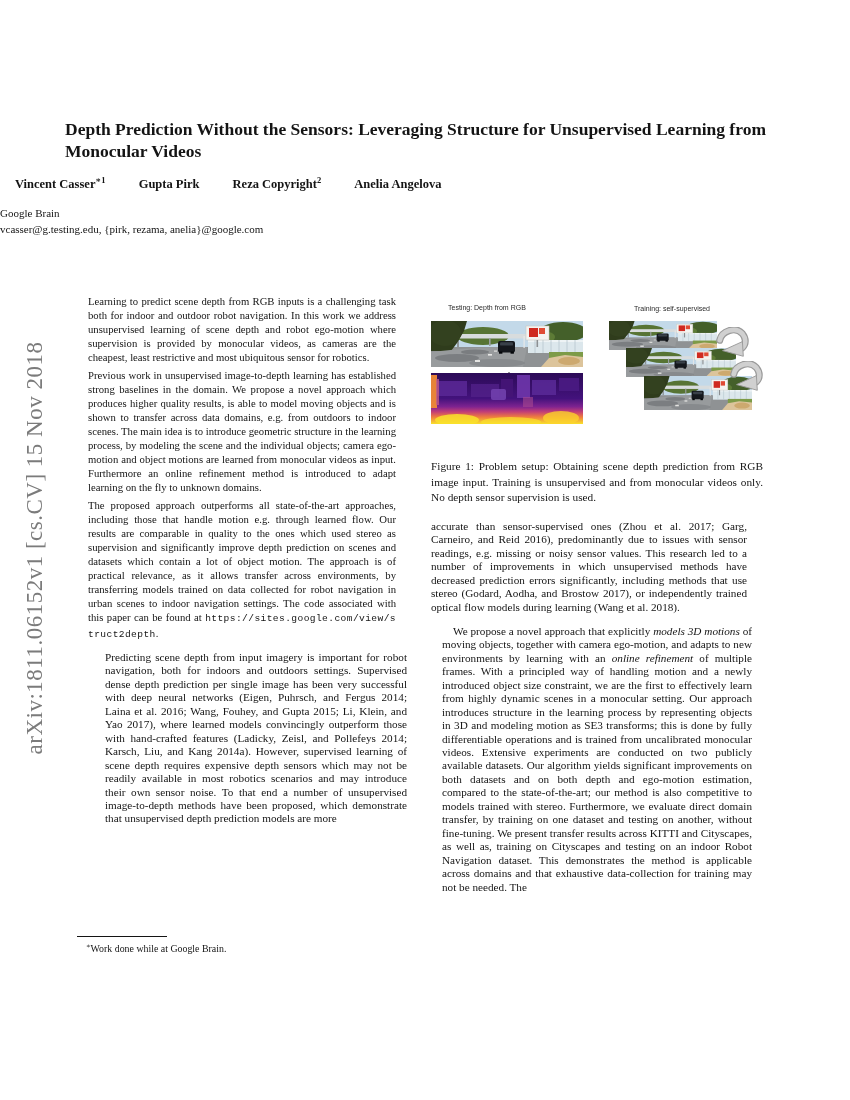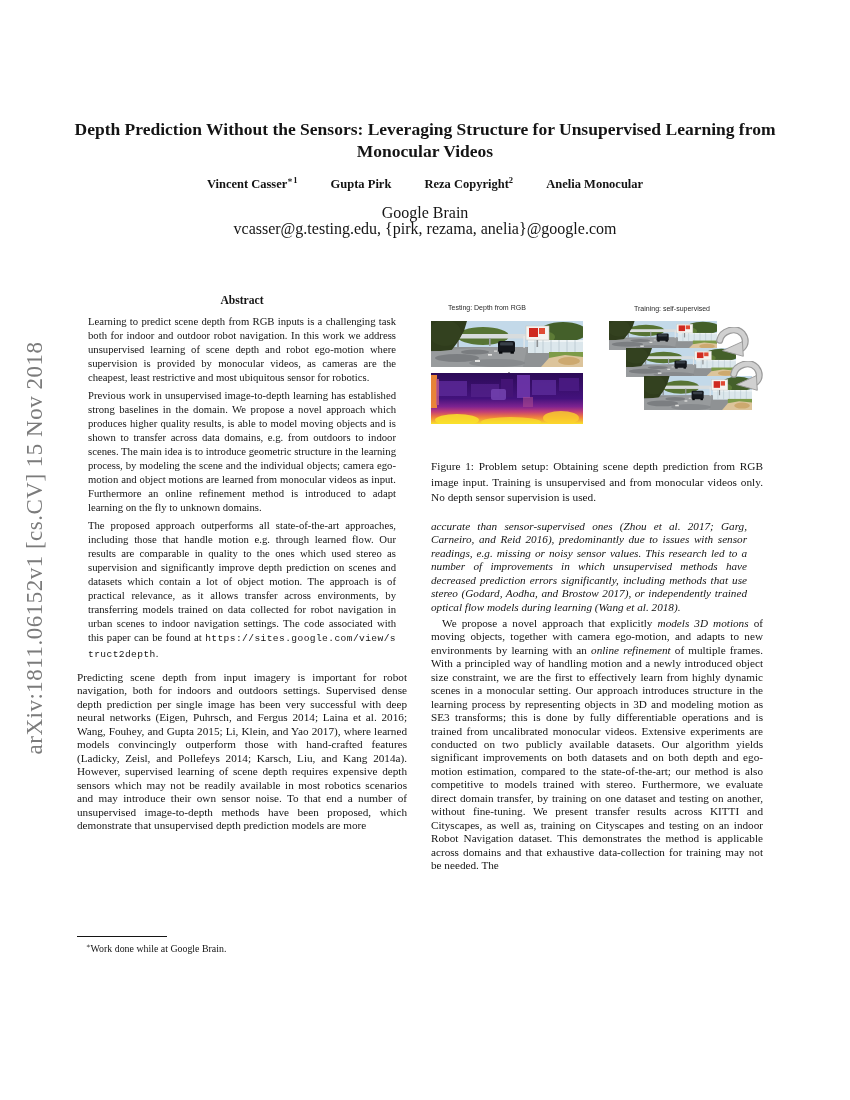--- a/index.html
+++ b/index.html
@@ -9,46 +9,46 @@
     font-family:"Liberation Serif","DejaVu Serif",serif;color:#141414;
   }
   
   .arxiv-banner{
     position:absolute;top:533px;left:-243px;width:560px;height:30px;
     transform:rotate(-90deg);transform-origin:center;
     text-align:center;font-size:23px;letter-spacing:0.5px;color:#7b7b7b;
     white-space:nowrap;
   }
   
-  .header{position:absolute;top:118px;left:0;right:0;text-align:center;}
+  .header{position:absolute;top:118px;left:0;right:0;}
   .paper-title{
     font-size:17.5px;font-weight:bold;line-height:22px;
     width:720px;margin:0 auto;
   }
   .authors-row{margin-top:13px;font-size:12.5px;font-weight:bold;}
   .author{display:inline-block;margin:0 15px;}
   .author sup,.affil sup,.thanks sup{font-size:68%;}
-  .affil-block{margin-top:13px;font-size:16px;line-height:16px;}
+  .affil-block{margin-top:13px;font-size:11px;line-height:16px;}
   
   .col{position:absolute;text-align:justify;}
   .col-left{left:77px;top:294px;width:330px;height:640px;overflow:hidden;}
   .col-right{left:431px;top:300px;width:332px;}
   .abs-heading{text-align:center;font-weight:bold;font-size:11.6px;margin:0 0 7px 0;}
   .abstract{padding:0 11px;font-size:10.7px;line-height:14px;}
   .abstract p{margin:0 0 4px 0;}
   .mono-link{
     font-family:"Liberation Mono","DejaVu Sans Mono",monospace;
     font-size:9.6px;letter-spacing:0.4px;color:#141414;text-decoration:none;
     word-break:break-all;
   }
   .bodytext{font-size:11.2px;line-height:13.45px;}
-  .intro{margin-top:9px;}
+  .intro{margin-top:9px;margin-left:28px;}
   .indent{text-indent:11px;}
-  .col2-p1{margin:0 16px 3px 0;font-style:italic;}
-  .col2-p2{margin:0;}
+  .col2-p1{margin:0 16px 3px 0;}
+  .col2-p2{margin:11px;}
   
   .footnote{position:absolute;left:77px;top:936px;width:330px;font-size:9.9px;line-height:12.4px;text-align:left;}
   .footnote-rule{width:90px;border-top:1px solid #141414;margin-bottom:3px;}
   .thanks{padding-left:9px;}
   
   .fig1{position:relative;height:142px;text-align:left;}
   .fig-label{
     position:absolute;font-family:"Liberation Sans","DejaVu Sans",sans-serif;
     font-size:7px;color:#2a2a2a;white-space:nowrap;
   }
@@ -74,30 +74,29 @@
 <div class="page">
 
   <div class="arxiv-banner">arXiv:1811.06152v1  [cs.CV]  15 Nov 2018</div>
 
   <div class="header">
     <div class="paper-title">Depth Prediction Without the Sensors: Leveraging Structure for Unsupervised Learning from Monocular Videos</div>
     <div class="authors-row">
       <span class="author"><span>Vincent Casser</span><sup>∗1</sup></span>
       <span class="author"><span>Gupta Pirk</span><sup></sup></span>
       <span class="author"><span>Reza Copyright</span><sup>2</sup></span>
-      <span class="author"><span>Anelia Monocular</span><sup></sup></span>
+      <span class="author"><span>Anelia Angelova</span><sup></sup></span>
     </div>
     <div class="affil-block">
       <div class="affil">Google Brain</div>
       <div class="affil">vcasser@g.testing.edu, {pirk, rezama, anelia}@google.com</div>
     </div>
   </div>
 
   <div class="col col-left">
-    <div class="abs-heading">Abstract</div>
     <div class="abstract">
       <p>Learning to predict scene depth from RGB inputs is a challenging task both for indoor and outdoor robot navigation. In this work we address unsupervised learning of scene depth and robot ego-motion where supervision is provided by monocular videos, as cameras are the cheapest, least restrictive and most ubiquitous sensor for robotics.</p>
       <p>Previous work in unsupervised image-to-depth learning has established strong baselines in the domain. We propose a novel approach which produces higher quality results, is able to model moving objects and is shown to transfer across data domains, e.g. from outdoors to indoor scenes. The main idea is to introduce geometric structure in the learning process, by modeling the scene and the individual objects; camera ego-motion and object motions are learned from monocular videos as input. Furthermore an online refinement method is introduced to adapt learning on the fly to unknown domains.</p>
       <p><span>The proposed approach outperforms all state-of-the-art approaches, including those that handle motion e.g. through learned flow. Our results are comparable in quality to the ones which used stereo as supervision and significantly improve depth prediction on scenes and datasets which contain a lot of object motion. The approach is of practical relevance, as it allows transfer across environments, by transferring models trained on data collected for robot navigation in urban scenes to indoor navigation settings. The code associated with this paper can be found at </span><a class="mono-link" href="#">https://sites.google.com/view/struct2depth</a><span>.</span></p>
     </div>
     <div class="bodytext intro">Predicting scene depth from input imagery is important for robot navigation, both for indoors and outdoors settings. Supervised dense depth prediction per single image has been very successful with deep neural networks (Eigen, Puhrsch, and Fergus 2014; Laina et al. 2016; Wang, Fouhey, and Gupta 2015; Li, Klein, and Yao 2017), where learned models convincingly outperform those with hand-crafted features (Ladicky, Zeisl, and Pollefeys 2014; Karsch, Liu, and Kang 2014a). However, supervised learning of scene depth requires expensive depth sensors which may not be readily available in most robotics scenarios and may introduce their own sensor noise. To that end a number of unsupervised image-to-depth methods have been proposed, which demonstrate that unsupervised depth prediction models are more</div>
   </div>
 
   <div class="footnote">
     <div class="footnote-rule"></div>

